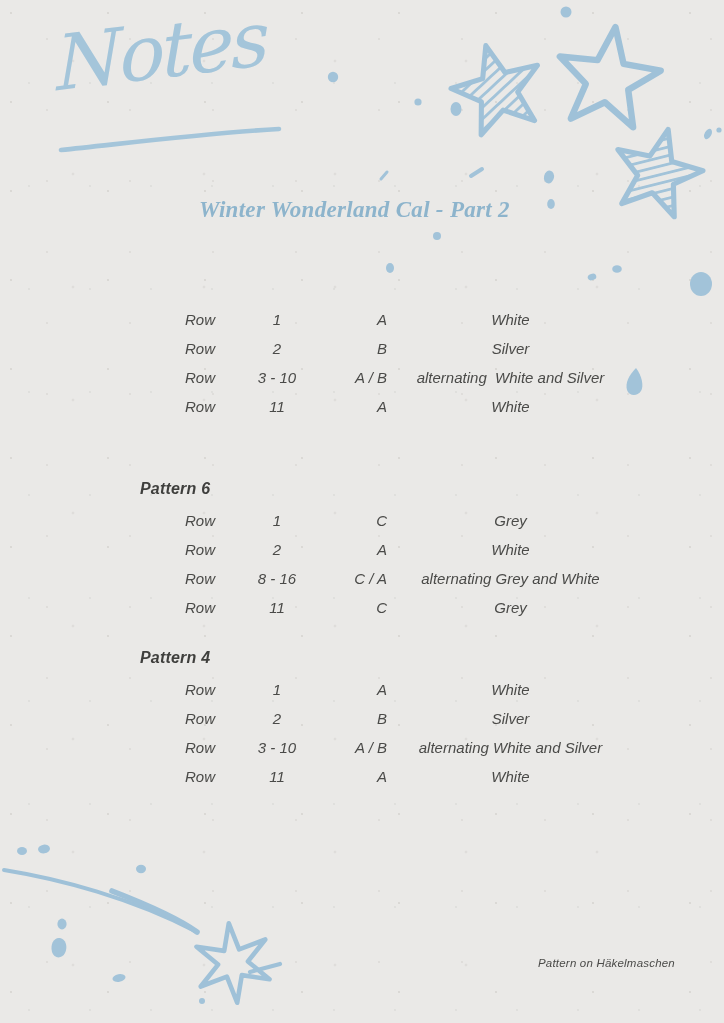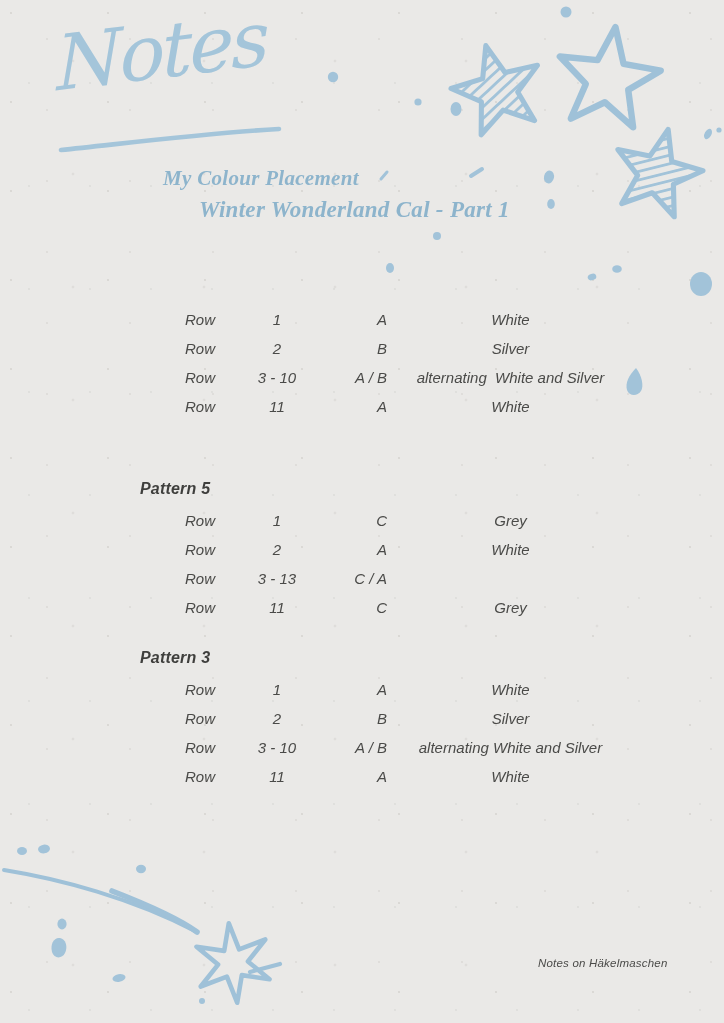--- a/index.html
+++ b/index.html
@@ -115,22 +115,21 @@
       <ellipse cx="141" cy="869" rx="5" ry="4.2"></ellipse>
       <ellipse cx="62" cy="924" rx="4.6" ry="5.4"></ellipse>
       <path d="M52,952 C50,944 54,937 60,938 C66,939 68,947 65,953 C62,959 54,959 52,952 Z"></path>
       <ellipse cx="119" cy="978" rx="6.6" ry="3.8" transform="rotate(-10 119 978)"></ellipse>
       <circle cx="202" cy="1001" r="3"></circle>
     </g>
   </svg>
 
   <div class="script-title">Notes</div>
 
-  <div class="subtitle-line subtitle-1">My Colour Placement</div>
-  <div class="subtitle-line subtitle-2">Winter Wonderland Cal - Part 1</div>
+  <div class="subtitle-line subtitle-2">Winter Wonderland Cal - Part 2</div>
 
   <div class="pattern pattern-5">
     <div class="prow">
       <span class="c-label">Row</span>
       <span class="c-num">1</span>
       <span class="c-yarn">A</span>
       <span class="c-desc">White</span>
     </div>
     <div class="prow">
       <span class="c-label">Row</span>
@@ -146,48 +145,49 @@
     </div>
     <div class="prow">
       <span class="c-label">Row</span>
       <span class="c-num">11</span>
       <span class="c-yarn">A</span>
       <span class="c-desc">White</span>
     </div>
   </div>
 
   <div class="pattern pattern-6">
-    <div class="pattern-title">Pattern 5</div>
+    <div class="pattern-title">Pattern 6</div>
     <div class="prow">
       <span class="c-label">Row</span>
       <span class="c-num">1</span>
       <span class="c-yarn">C</span>
       <span class="c-desc">Grey</span>
     </div>
     <div class="prow">
       <span class="c-label">Row</span>
       <span class="c-num">2</span>
       <span class="c-yarn">A</span>
       <span class="c-desc">White</span>
     </div>
     <div class="prow">
       <span class="c-label">Row</span>
-      <span class="c-num">3 - 13</span>
+      <span class="c-num">8 - 16</span>
       <span class="c-yarn">C / A</span>
+      <span class="c-desc">alternating Grey and White</span>
     </div>
     <div class="prow">
       <span class="c-label">Row</span>
       <span class="c-num">11</span>
       <span class="c-yarn">C</span>
       <span class="c-desc">Grey</span>
     </div>
   </div>
 
   <div class="pattern pattern-7">
-    <div class="pattern-title">Pattern 3</div>
+    <div class="pattern-title">Pattern 4</div>
     <div class="prow">
       <span class="c-label">Row</span>
       <span class="c-num">1</span>
       <span class="c-yarn">A</span>
       <span class="c-desc">White</span>
     </div>
     <div class="prow">
       <span class="c-label">Row</span>
       <span class="c-num">2</span>
       <span class="c-yarn">B</span>
@@ -200,15 +200,15 @@
       <span class="c-desc">alternating White and Silver</span>
     </div>
     <div class="prow">
       <span class="c-label">Row</span>
       <span class="c-num">11</span>
       <span class="c-yarn">A</span>
       <span class="c-desc">White</span>
     </div>
   </div>
 
-  <div class="footer-credit">Notes on Häkelmaschen</div>
+  <div class="footer-credit">Pattern on Häkelmaschen</div>
 
 </div>
 
 </body></html>

